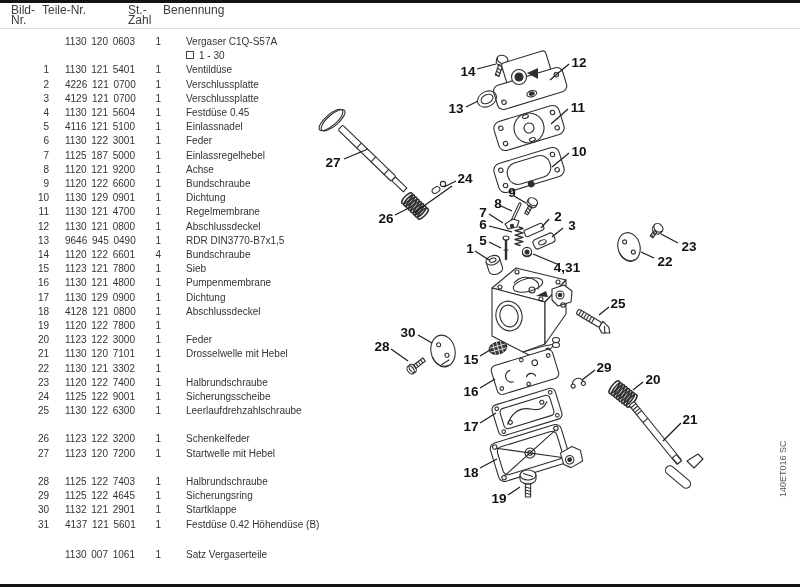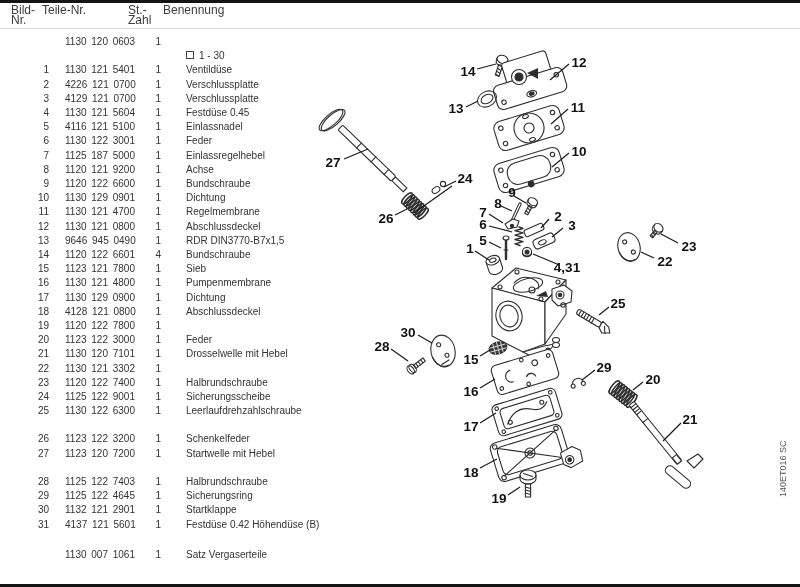--- a/index.html
+++ b/index.html
@@ -52,20 +52,21 @@
         <span>St.-</span><br>
         <span>Zahl</span>
       </span>
       <span class="h4">Benennung</span>
     </div>
     <div class="tbody" id="table-body">
         <div class="trow">
           <span class="c-bild"></span>
           <span class="c-teile">1130 120 0603</span>
           <span class="c-st">1</span>
+          <span class="c-name">Vergaser C1Q-S57A</span>
         </div>
         <div class="tsub"><span class="cbx"></span><span>1 - 30</span></div>
         <div class="trow">
           <span class="c-bild">1</span>
           <span class="c-teile">1130 121 5401</span>
           <span class="c-st">1</span>
           <span class="c-name">Ventildüse</span>
         </div>
         <div class="trow">
           <span class="c-bild">2</span>

